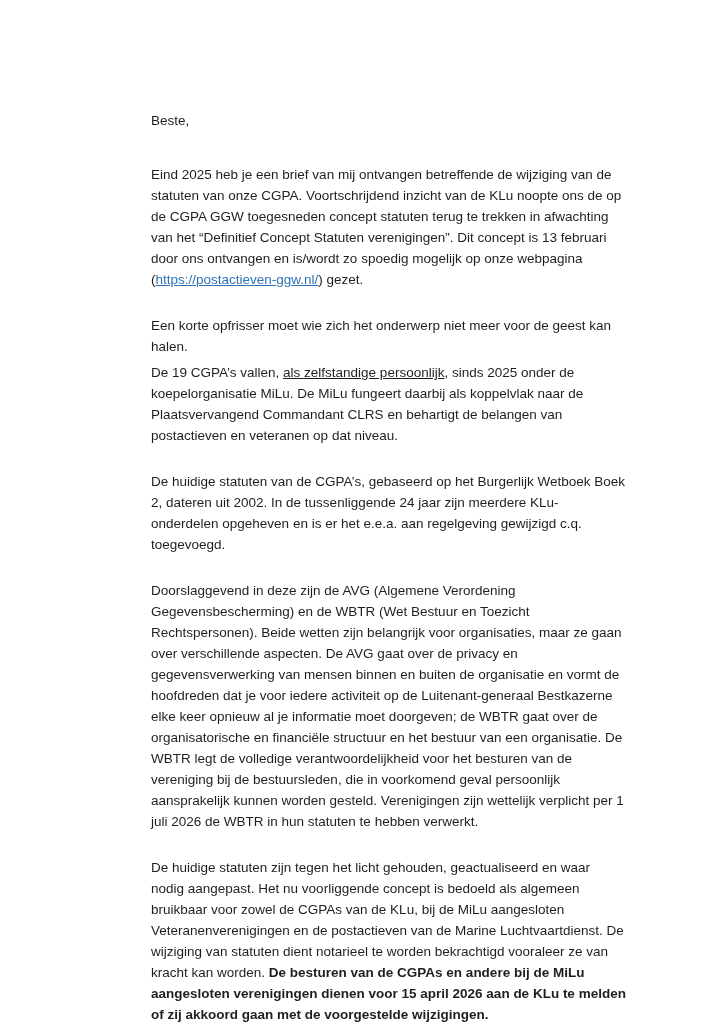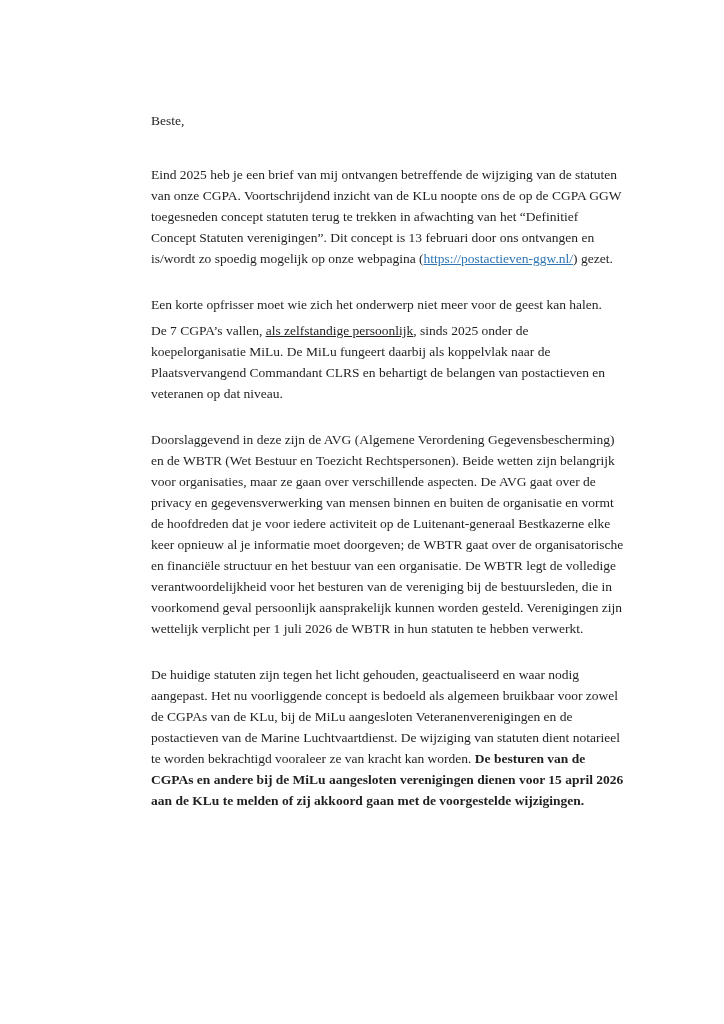--- a/index.html
+++ b/index.html
@@ -15,21 +15,21 @@
   }
   .page {
     position: relative;
     width: 592px;
     height: 1024px;
     margin: 0 auto;
     box-sizing: border-box;
     background: var(--page-bg);
     padding: 110px 32px 0 85px;
     overflow: hidden;
-    font-family: Liberation Serif, serif;
+    font-family: Liberation Sans, sans-serif;
     font-size: 13.5px;
     line-height: 21px;
     color: var(--text-color);
     -webkit-font-smoothing: antialiased;
   }
   .page p {
     margin: 0 0 5px 0;
   }
   .gap-xl { margin-bottom: 33px !important; }
   .gap-lg { margin-bottom: 25px !important; }
@@ -54,23 +54,26 @@
   <p class="gap-lg">
     <span>Eind 2025 heb je een brief van mij ontvangen betreffende de wijziging van de statuten van onze CGPA. Voortschrijdend inzicht van de KLu noopte ons de op de CGPA GGW toegesneden concept statuten terug te trekken in afwachting van het “Definitief Concept Statuten verenigingen”. Dit concept is 13 februari door ons ontvangen en is/wordt zo spoedig mogelijk op onze webpagina (</span><a class="hyperlink" href="#">https://postactieven-ggw.nl/</a><span>) gezet.</span>
   </p>
 
   <p class="gap-sm">
     <span>Een korte opfrisser moet wie zich het onderwerp niet meer voor de geest kan halen.</span>
   </p>
 
 
   <p class="gap-lg">
-    <span>De 7 CGPA’s vallen, </span><span class="underlined">als zelfstandige persoonlijk</span><span>, sinds 2025 onder de koepelorganisatie MiLu. De MiLu fungeert daarbij als koppelvlak naar de Plaatsvervangend Commandant CLRS en behartigt de belangen van postactieven en veteranen op dat niveau.</span>
+    <span>De 19 CGPA’s vallen, </span><span class="underlined">als zelfstandige persoonlijk</span><span>, sinds 2025 onder de koepelorganisatie MiLu. De MiLu fungeert daarbij als koppelvlak naar de Plaatsvervangend Commandant CLRS en behartigt de belangen van postactieven en veteranen op dat niveau.</span>
   </p>
 
+  <p class="gap-lg">
+    <span>De huidige statuten van de CGPA’s, gebaseerd op het Burgerlijk Wetboek Boek 2, dateren uit 2002. In de tussenliggende 24 jaar zijn meerdere KLu-onderdelen opgeheven en is er het e.e.a. aan regelgeving gewijzigd c.q. toegevoegd.</span>
+  </p>
 
   <p class="gap-lg">
     <span>Doorslaggevend in deze zijn de AVG (Algemene Verordening Gegevensbescherming) en de WBTR (Wet Bestuur en Toezicht Rechtspersonen). Beide wetten zijn belangrijk voor organisaties, maar ze gaan over verschillende aspecten. De AVG gaat over de privacy en gegevensverwerking van mensen binnen en buiten de organisatie en vormt de hoofdreden dat je voor iedere activiteit op de Luitenant-generaal Bestkazerne elke keer opnieuw al je informatie moet doorgeven; de WBTR gaat over de organisatorische en financiële structuur en het bestuur van een organisatie. De WBTR legt de volledige verantwoordelijkheid voor het besturen van de vereniging bij de bestuursleden, die in voorkomend geval persoonlijk aansprakelijk kunnen worden gesteld. Verenigingen zijn wettelijk verplicht per 1 juli 2026 de WBTR in hun statuten te hebben verwerkt.</span>
   </p>
 
   <p>
     <span>De huidige statuten zijn tegen het licht gehouden, geactualiseerd en waar nodig aangepast. Het nu voorliggende concept is bedoeld als algemeen bruikbaar voor zowel de CGPAs van de KLu, bij de MiLu aangesloten Veteranenverenigingen en de postactieven van de Marine Luchtvaartdienst. De wijziging van statuten dient notarieel te worden bekrachtigd vooraleer ze van kracht kan worden. </span><span class="bold">De besturen van de CGPAs en andere bij de MiLu aangesloten verenigingen dienen voor 15 april 2026 aan de KLu te melden of zij akkoord gaan met de voorgestelde wijzigingen.</span>
   </p>
 
 </div>

